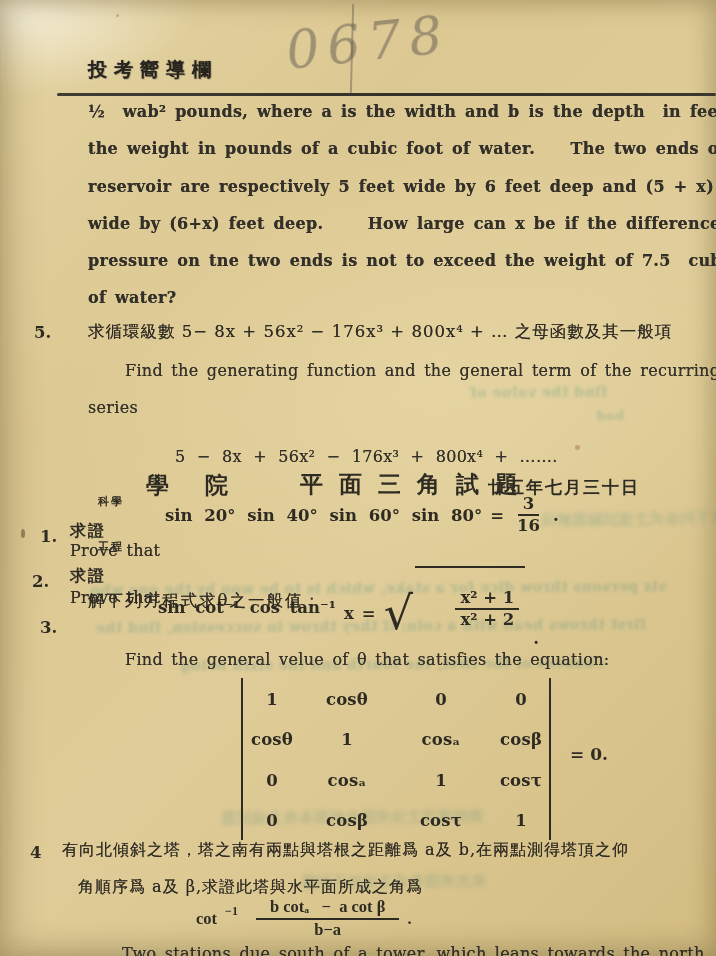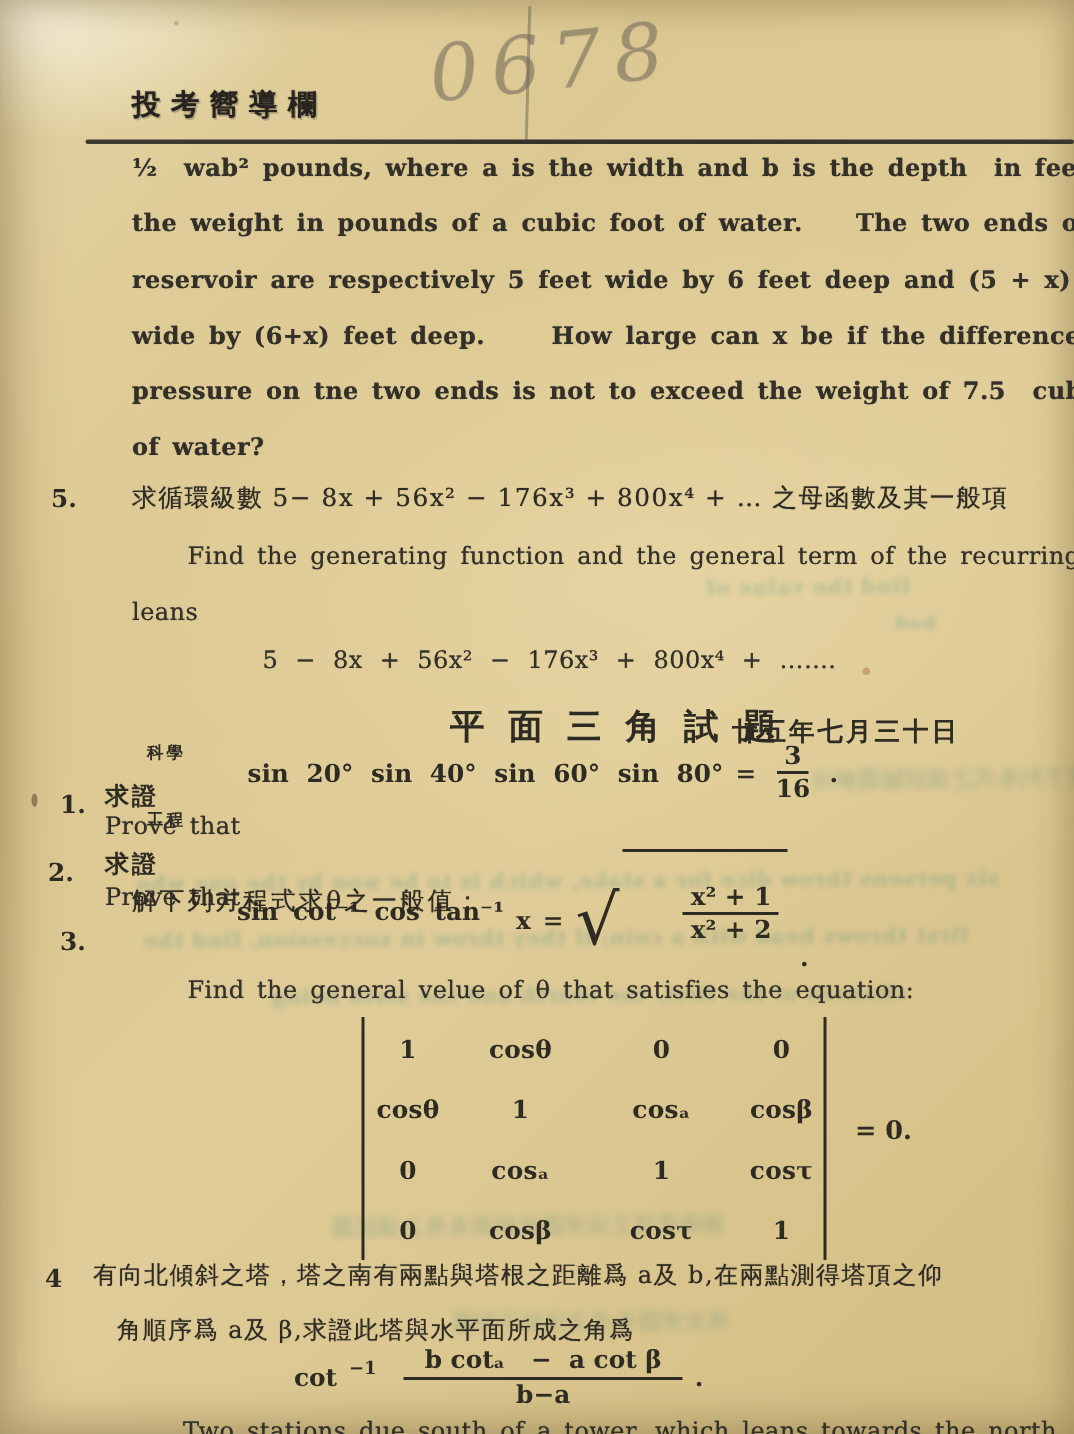--- a/index.html
+++ b/index.html
@@ -123,27 +123,28 @@
     <div class="line">the weight in pounds of a cubic foot of water.    The two ends of a</div>
     <div class="line">reservoir are respectively 5 feet wide by 6 feet deep and (5 + x) feet</div>
     <div class="line">wide by (6+x) feet deep.     How large can x be if the difference in</div>
     <div class="line">pressure on tne two ends is not to exceed the weight of 7.5  cubic feet</div>
     <div class="line">of water?</div>
   </div>
 
   <div class="abs en num-label" style="left:34px; top:323px;">5.</div>
   <div class="abs body-cjk" style="left:88px; top:321px;">求循環級數 5− 8x + 56x² − 176x³ + 800x⁴ + … 之母函數及其一般項</div>
   <div class="abs body-en" style="left:125px; top:361px;">Find the generating function and the general term of the recurring</div>
-  <div class="abs body-en" style="left:88px; top:398px;">leans</div>
-  <div class="abs body-en" style="left:175px; top:430px; word-spacing:6px;">5 − 8x + 56x² − 176x³ + 800x⁴ + …….</div>
+  <div class="abs body-en" style="left:88px; top:398px;">series</div>
+  <div class="abs body-en" style="left:175px; top:447px; word-spacing:6px;">5 − 8x + 56x² − 176x³ + 800x⁴ + …….</div>
 
   <div class="abs cjk college-stack" style="left:98px; top:464px;">
     <div>科學</div>
     <div>工程</div>
   </div>
+  <div class="abs cjk college-big" style="left:146px; top:470px;">學 院</div>
   <div class="abs cjk exam-title" style="left:300px; top:469px;">平面三角試題</div>
   <div class="abs cjk exam-date" style="left:488px; top:476px;">廿五年七月三十日</div>
 
   <div class="abs en num-label" style="left:40px; top:527px;">1.</div>
   <div class="abs cjk" style="left:70px; top:521px; font-size:16px; letter-spacing:2px;">求證</div>
   <div class="abs body-en" style="left:70px; top:541px;">Prove that</div>
   <div class="abs en expr-row" style="left:165px; top:495px;text-align:center;">
     <span style="word-spacing:6px;">sin 20° sin 40° sin 60° sin 80°</span>
     <span>=</span>
     <span class="frac">
@@ -190,21 +191,21 @@
     <div class="cell">0</div>
     <div class="cell">cosβ</div>
     <div class="cell">cosτ</div>
     <div class="cell">1</div>
   </div>
   <div class="abs en" style="left:570px; top:744px; font-size:17px; font-weight:700;">= 0.</div>
 
   <div class="abs en num-label" style="left:30px; top:843px;">4</div>
   <div class="abs body-cjk" style="left:62px; top:840px; font-size:16px;">有向北傾斜之塔，塔之南有兩點與塔根之距離爲 a及 b,在兩點測得塔頂之仰</div>
   <div class="abs body-cjk" style="left:62px; top:877px; font-size:16px;margin-left:16px;">角順序爲 a及 β,求證此塔與水平面所成之角爲</div>
-  <div class="abs en expr-row" style="left:196px; top:898px;">
+  <div class="abs en expr-row" style="left:196px; top:898px;font-family:Liberation Serif, serif;">
     <span>cot</span>
     <span style="font-size:12px; transform:translateY(-7px);">−1</span>
     <span class="frac" style="margin-left:10px;">
       <span class="fnum" style="padding:0 14px 2px;">b cotₐ   −  a cot β</span>
       <span class="fden">b−a</span>
     </span>
     <span>.</span>
   </div>
   <div class="abs body-en" style="left:122px; top:944px;">Two stations due south of a tower, which leans towards the north,</div>
 

